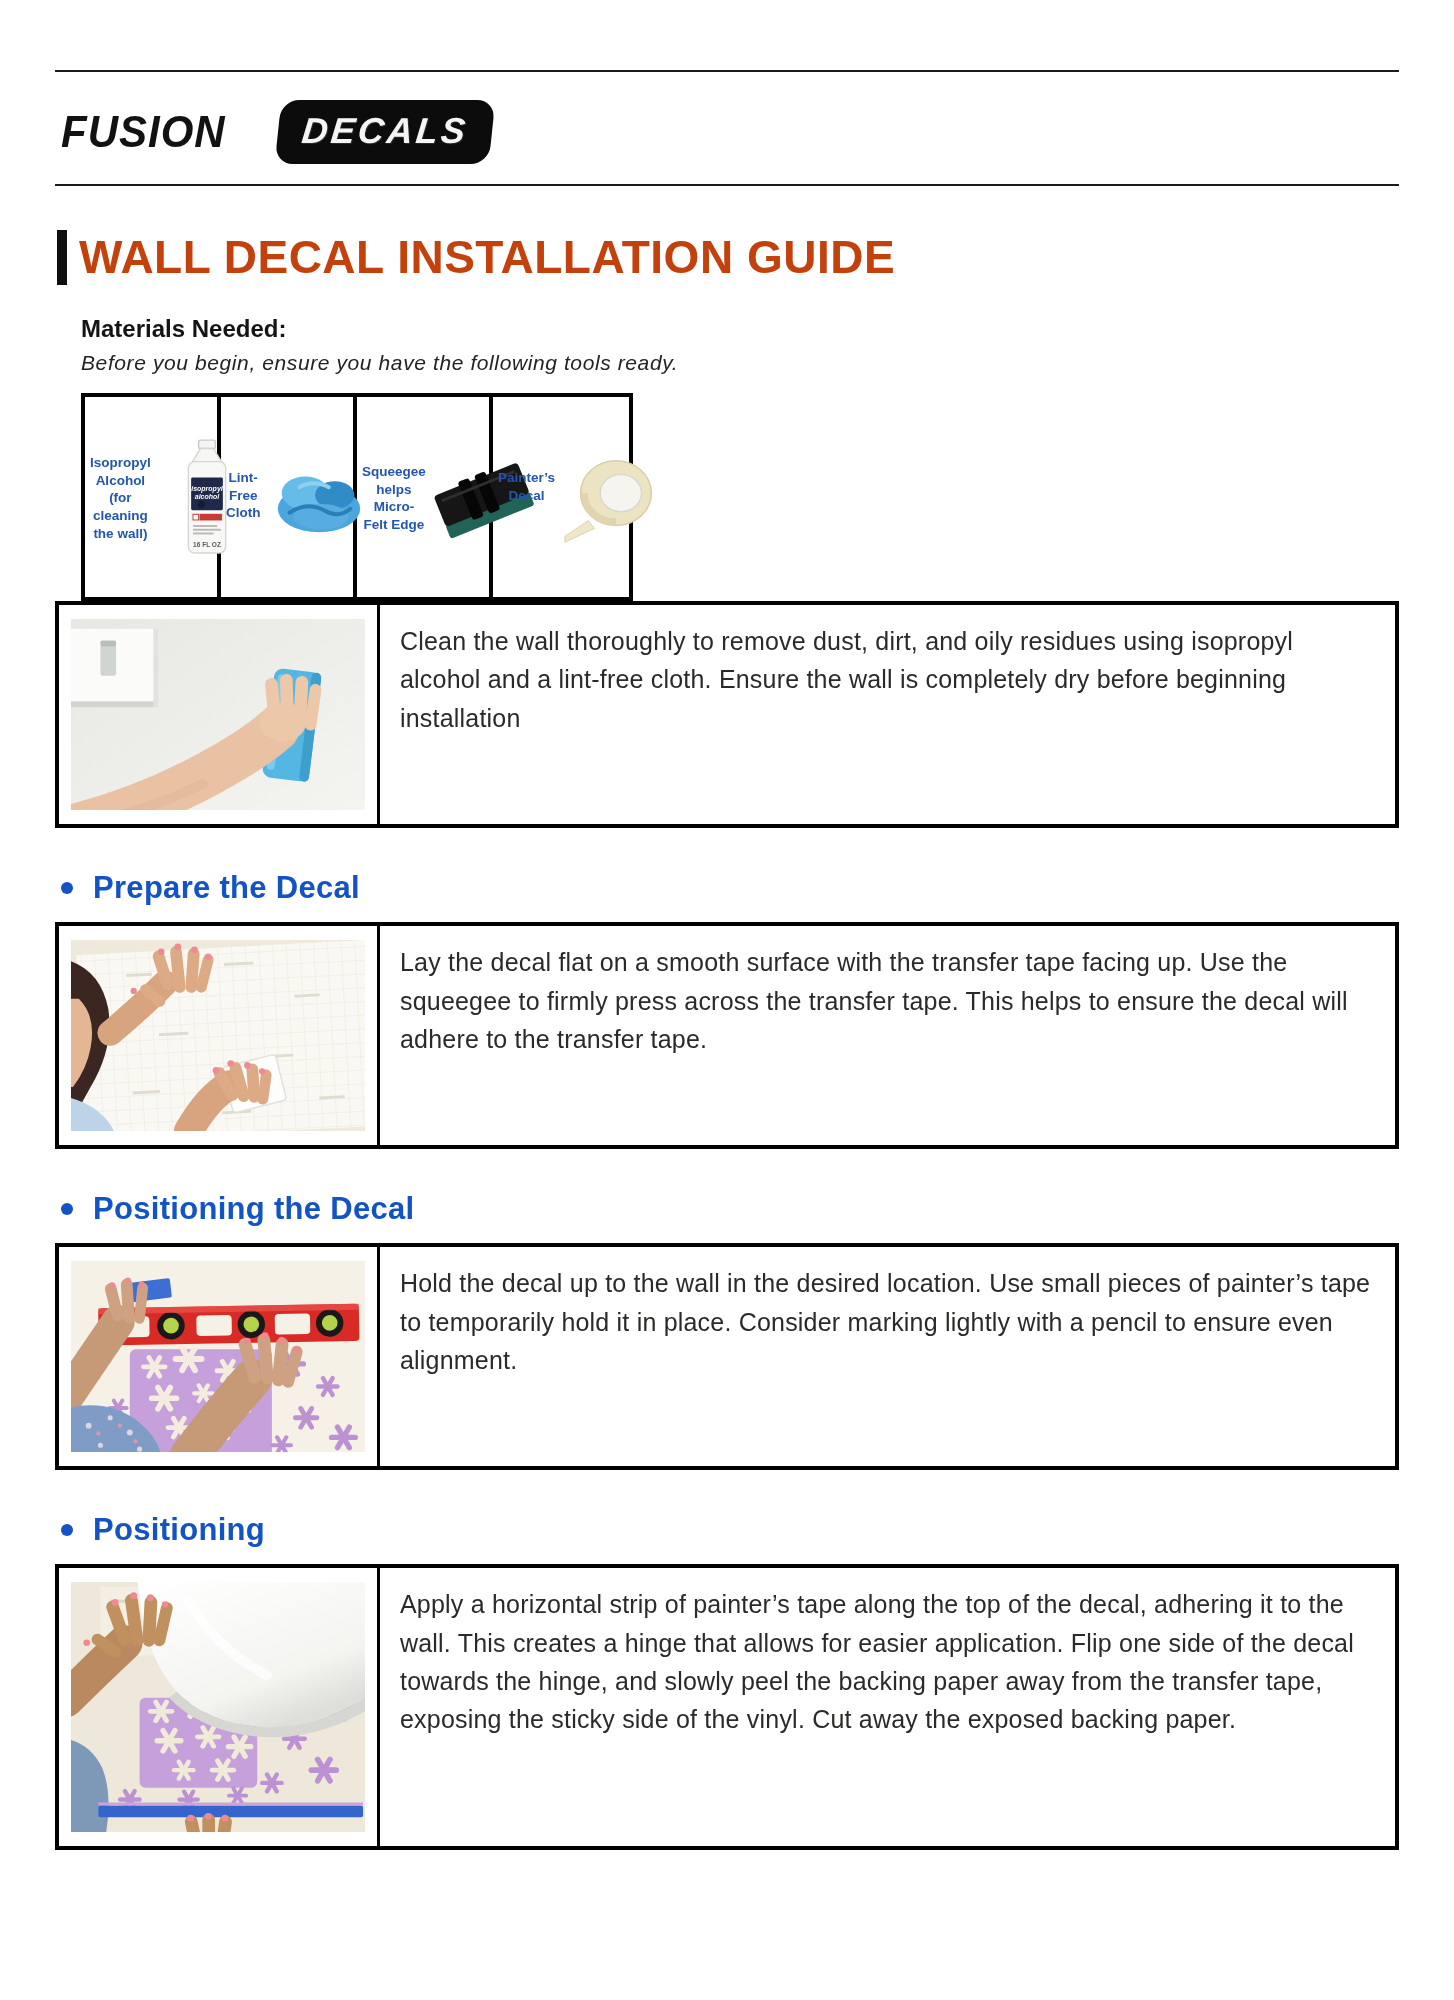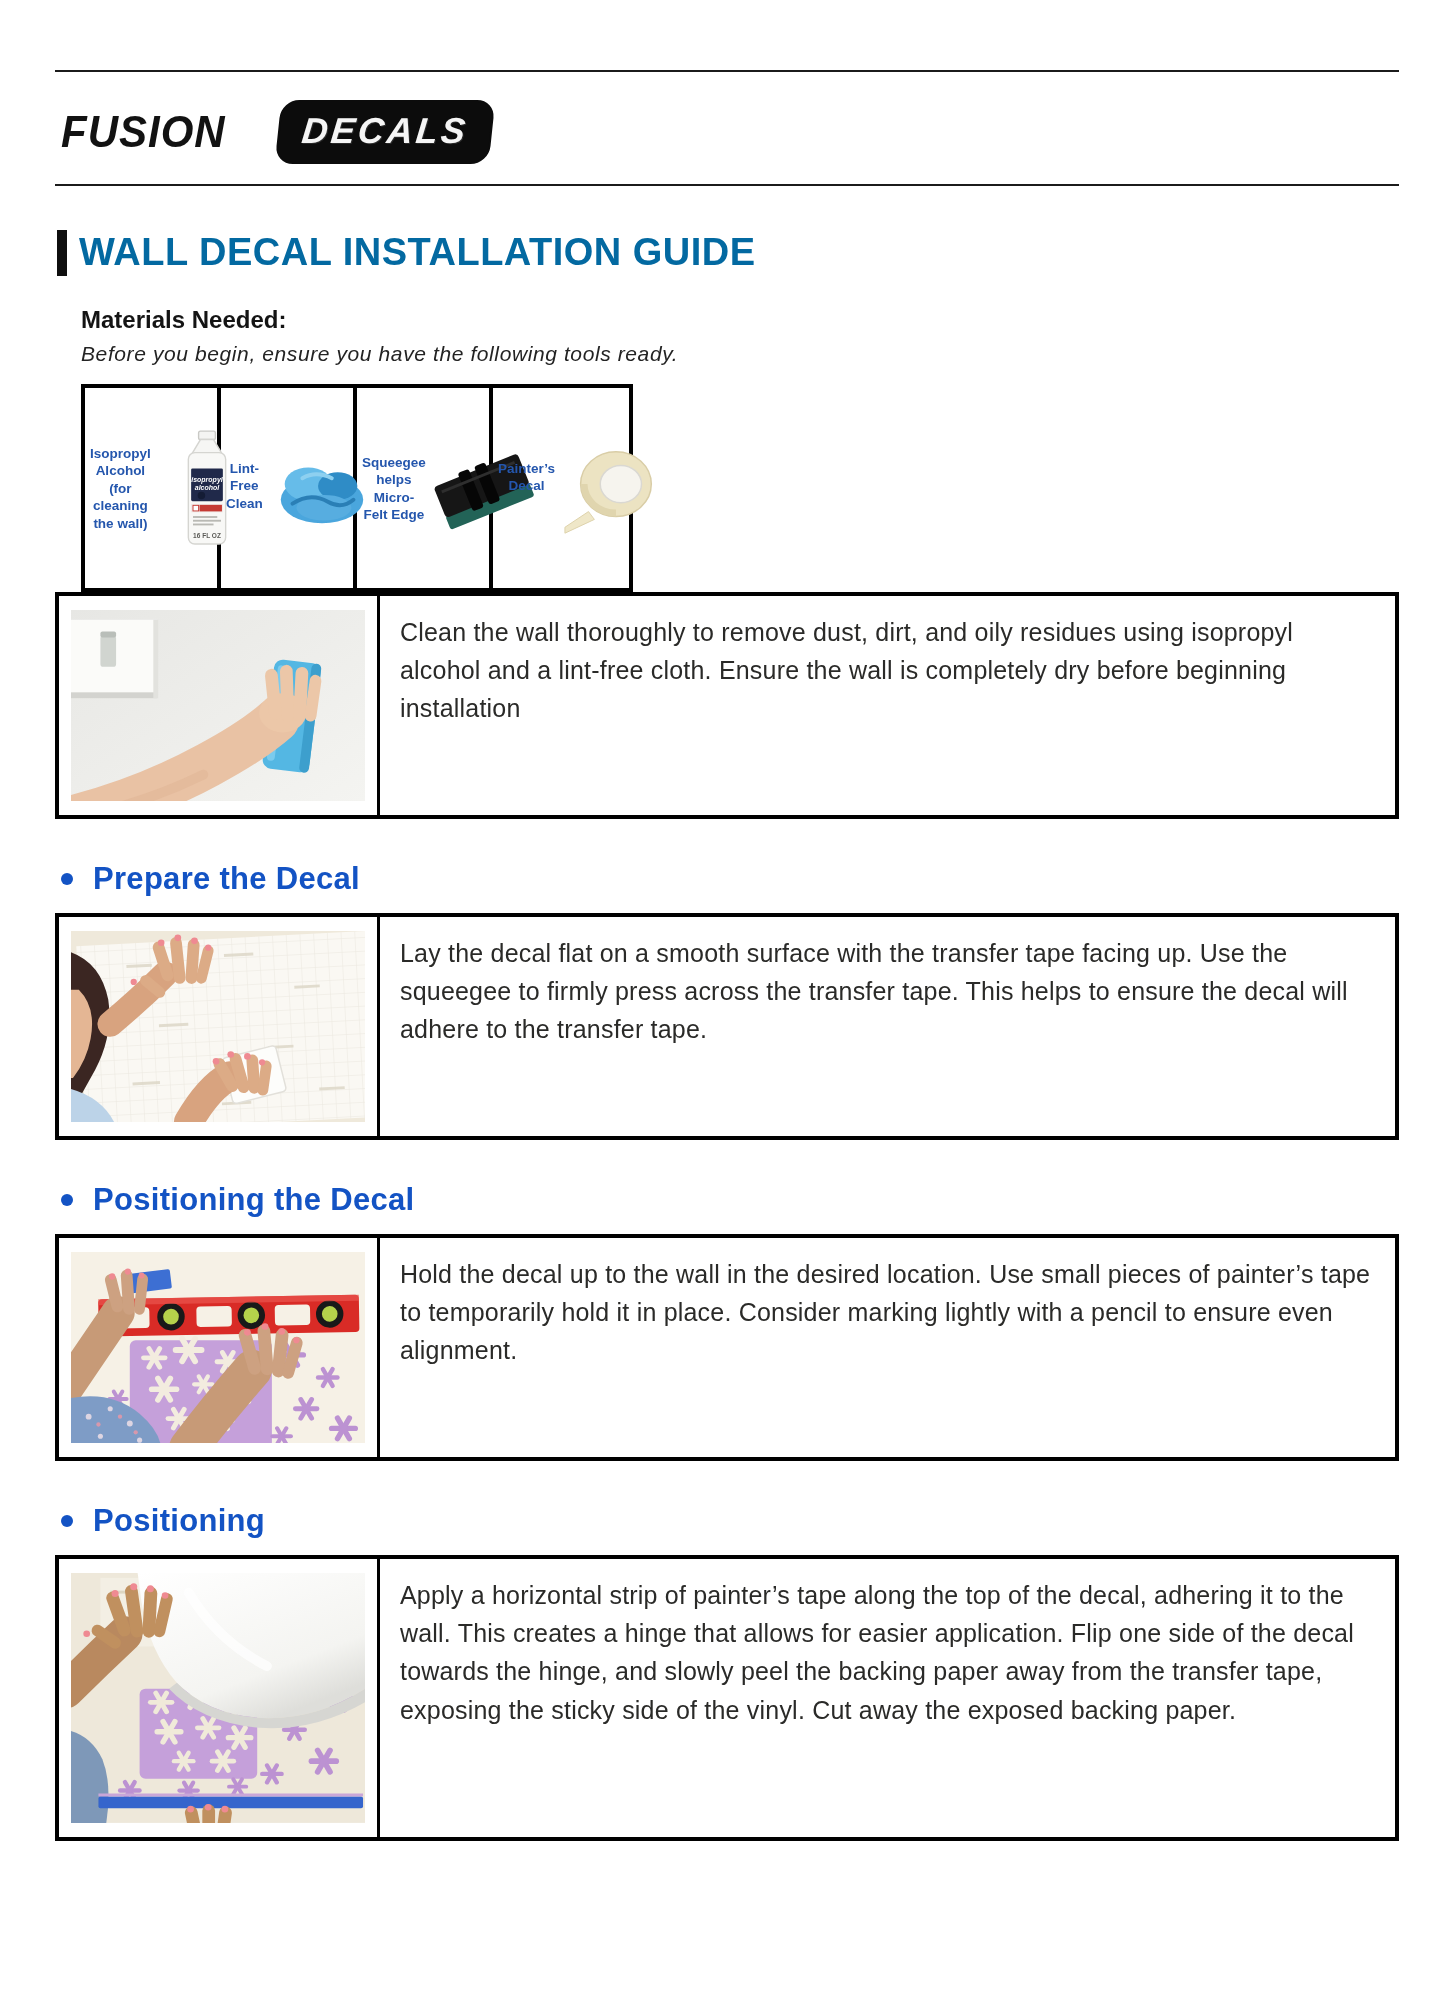--- a/index.html
+++ b/index.html
@@ -40,21 +40,21 @@
     position:absolute;left:18px;bottom:-26px;width:92px;height:40px;
     background:#9c9c9c;
     clip-path:polygon(0 0,100% 0,62% 100%,18% 78%);
     z-index:-1;
   }
 
   
   .title-row{display:flex;align-items:stretch;margin:44px 0 0 2px;}
   .title-bar{width:10px;background:#0f0f0f;margin-right:12px;}
   h1.page-title{
-    margin:0;font-size:38px;font-weight:bold;color:#0369a1;
+    margin:0;font-size:46px;font-weight:bold;color:#c2410c;
     letter-spacing:0.5px;line-height:1.2;
   }
 
   
   .materials{margin:30px 0 0 26px;}
   .materials-heading{font-size:24px;font-weight:bold;color:#141414;margin:0 0 8px 0;}
   .materials-intro{font-size:21px;font-style:italic;color:#232323;margin:0 0 18px 0;letter-spacing:0.6px;}
   .materials-table{
     display:grid;grid-template-columns:repeat(4,136px);
     border:4px solid #000;width:fit-content;background:#fff;
@@ -127,21 +127,21 @@
             <rect x="45" y="81.5" width="6" height="6" fill="#ffffff" stroke="#c53a34" stroke-width="1"></rect>
             <rect x="45" y="93" width="26" height="2" fill="#b9b9b4"></rect>
             <rect x="45" y="97" width="30" height="2" fill="#b9b9b4"></rect>
             <rect x="45" y="101" width="22" height="2" fill="#b9b9b4"></rect>
             <text x="60" y="116" text-anchor="middle" font-size="7" font-weight="bold" fill="#5a5a56" font-family="Liberation Sans, sans-serif">16 FL OZ</text>
           </svg>
         </div>
       </div>
 
       <div class="material-cell">
-        <div class="material-label">Lint-Free Clean</div>
+        <div class="material-label">Lint-Free Cloth</div>
         <div class="material-art">
           <svg viewBox="0 0 120 110" width="118" height="108">
             <ellipse cx="60" cy="66" rx="42" ry="24" fill="#4aa6dd"></ellipse>
             <ellipse cx="46" cy="50" rx="24" ry="17" fill="#66bce9"></ellipse>
             <ellipse cx="76" cy="52" rx="20" ry="14" fill="#2f8cc6"></ellipse>
             <ellipse cx="62" cy="74" rx="28" ry="13" fill="#57ade0"></ellipse>
             <path d="M30 70 Q 48 58 66 68 Q 80 76 92 66" fill="none" stroke="#2a7fb6" stroke-width="4" stroke-linecap="round"></path>
             <path d="M40 44 Q 54 36 70 44" fill="none" stroke="#8ed0f0" stroke-width="4" stroke-linecap="round"></path>
           </svg>
         </div>

